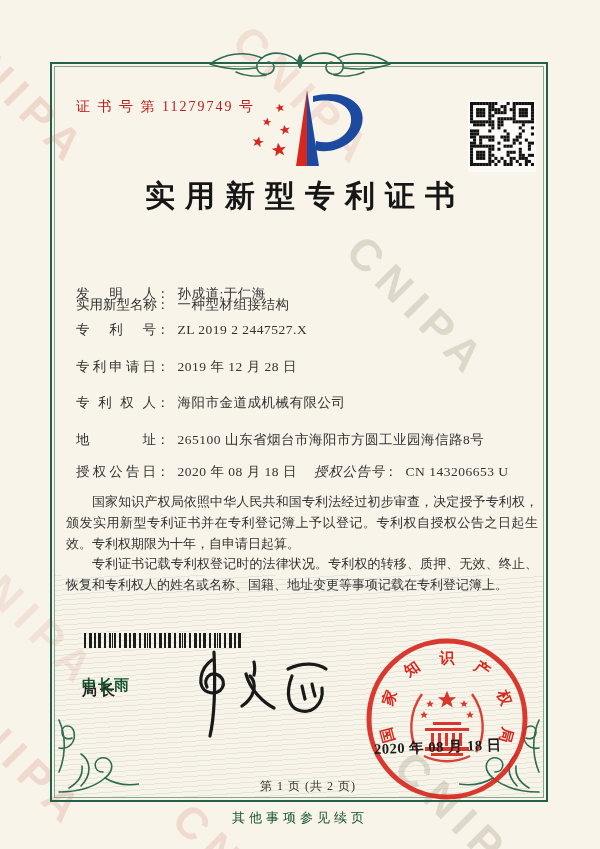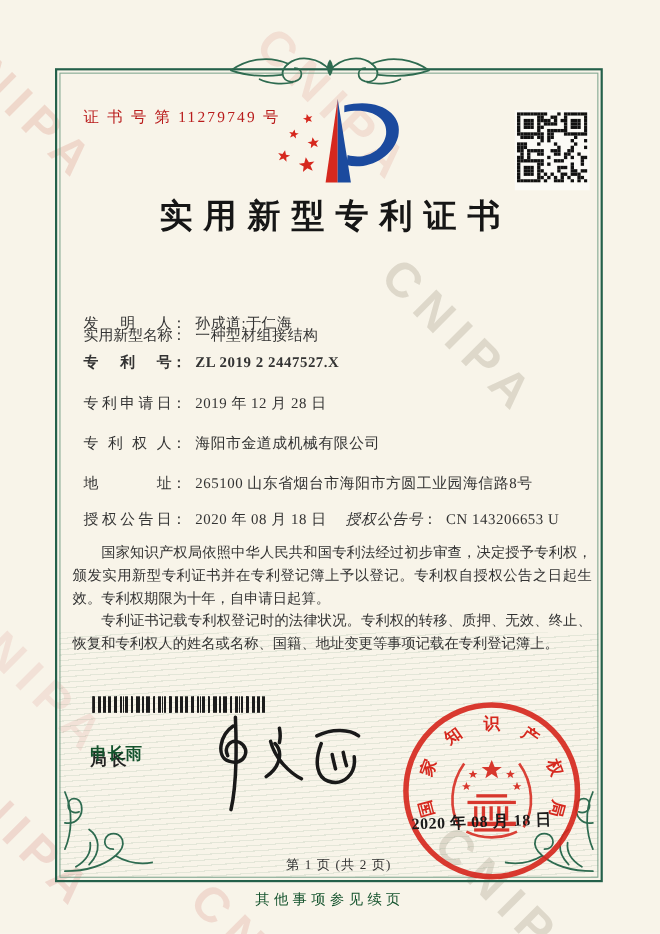--- a/index.html
+++ b/index.html
@@ -38,21 +38,21 @@
   .logo{position:absolute;left:243px;top:86px;z-index:4;}
   .qr{position:absolute;left:468px;top:100px;z-index:4;background:#fbfaf6;padding:2px;}
   .doc-title{position:absolute;left:0;right:0;top:176px;z-index:4;text-align:center;
     font-size:30px;font-weight:bold;letter-spacing:10px;padding-left:10px;color:#161616;}
   
   .fields{position:absolute;left:76px;top:248px;width:460px;z-index:4;font-size:13.5px;color:#333;}
   .frow{position:absolute;left:0;white-space:nowrap;}
   .frow .lbl{display:inline-block;width:80px;text-align:justify;text-align-last:justify;vertical-align:bottom;}
   .frow .sep{display:inline-block;}
   .frow .val{display:inline-block;margin-left:8px;letter-spacing:.5px;}
-  .fr0{top:16px;margin-top:32px;} .fr1{top:37px;} .fr2{top:73px;font-weight:bold;} .fr3{top:110px;}
+  .fr0{top:16px;margin-top:32px;} .fr1{top:37px;} .fr2{top:73px;} .fr3{top:110px;}
   .fr4{top:146px;} .fr5{top:183px;} .fr6{top:215px;}
   .frow .grp2{position:absolute;left:238px;top:0;white-space:nowrap;}
   .frow .grp2 .lbl{width:70px;font-style:italic;}
   
   .paras{position:absolute;left:66px;top:492px;width:472px;z-index:4;
     font-size:13px;line-height:1.6;text-align:justify;color:#333;}
   .paras p{margin:0;text-indent:2em;}
   
   .barcode{position:absolute;left:84px;top:633px;width:158px;height:15px;z-index:4;
     background:

